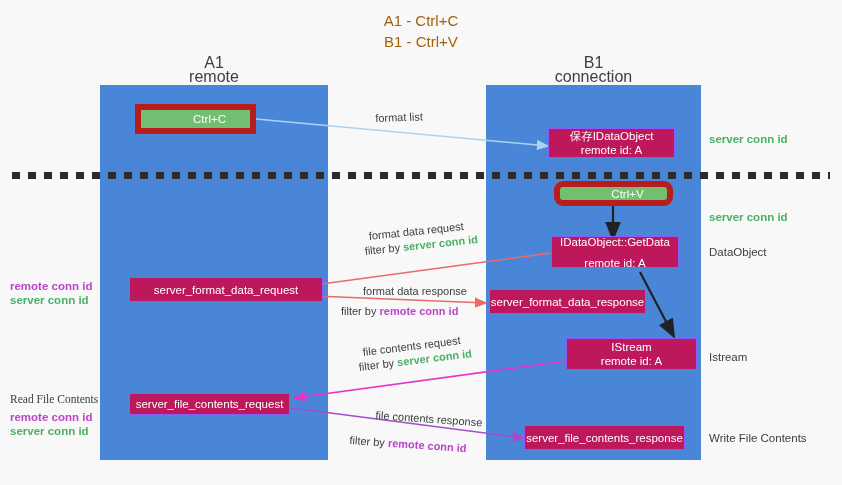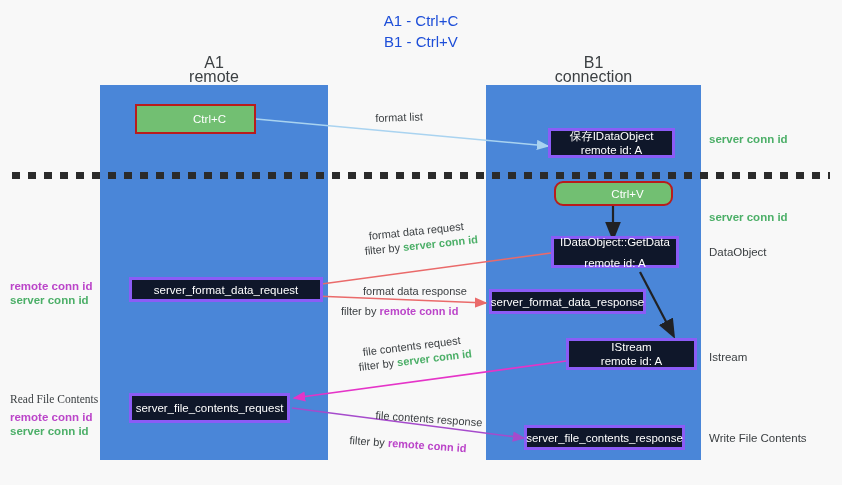--- a/index.html
+++ b/index.html
@@ -19,21 +19,21 @@
     width: 842px;
     height: 485px;
   }
   
   .title-block {
     position: absolute;
     left: 0;
     top: 10px;
     width: 842px;
     text-align: center;
-    color: #1d4ed8;
+    color: #a16207;
     font-size: 15px;
     line-height: 21px;
   }
   
   .lane {
     position: absolute;
     background: #4a86d8;
   }
   .lane-a { left: 100px; top: 85px; width: 228px; height: 375px; }
   .lane-b { left: 486px; top: 85px; width: 215px; height: 375px; }
@@ -68,22 +68,22 @@
     display: flex;
     flex-direction: column;
     align-items: center;
     justify-content: center;
     color: #ffffff;
     font-size: 11.5px;
     line-height: 14px;
     text-align: center;
     white-space: nowrap;
   }
-  .node.green { background: #72bf72; border: 2px solid #b91c1c; padding-left: 28px; }
-  .node.orange { background: #0f172a; border: 3px solid #8b5cf6; }
+  .node.green { background: #72bf72; border: 6px solid #b91c1c; padding-left: 28px; }
+  .node.orange { background: #be185d; border: 1px solid #8b5cf6; }
 
   
   .ann {
     position: absolute;
     font-size: 11.5px;
     line-height: 14px;
     color: #3c4043;
     white-space: nowrap;
   }
   .ann.green-txt { color: #4caf68; font-weight: bold; }
@@ -192,21 +192,21 @@
   </div>
 
   <div class="node orange" style="left:129px; top:277px; width:194px; height:25px;">
     <span>server_format_data_request</span>
   </div>
 
   <div class="node orange" style="left:489px; top:289px; width:157px; height:25px;">
     <span>server_format_data_response</span>
   </div>
 
-  <div class="node orange" style="left:129px; top:393px; width:161px; height:30px;">
+  <div class="node orange" style="left:129px; top:393px; width:161px; height:22px;">
     <span>server_file_contents_request</span>
   </div>
 
   <div class="node orange" style="left:524px; top:425px; width:161px; height:25px;">
     <span>server_file_contents_response</span>
   </div>
 
   <div class="ann green-txt" style="left:709px; top:132px;">server conn id</div>
   <div class="ann green-txt" style="left:709px; top:210px;">server conn id</div>
   <div class="ann plain" style="left:709px; top:245px;">DataObject</div>

